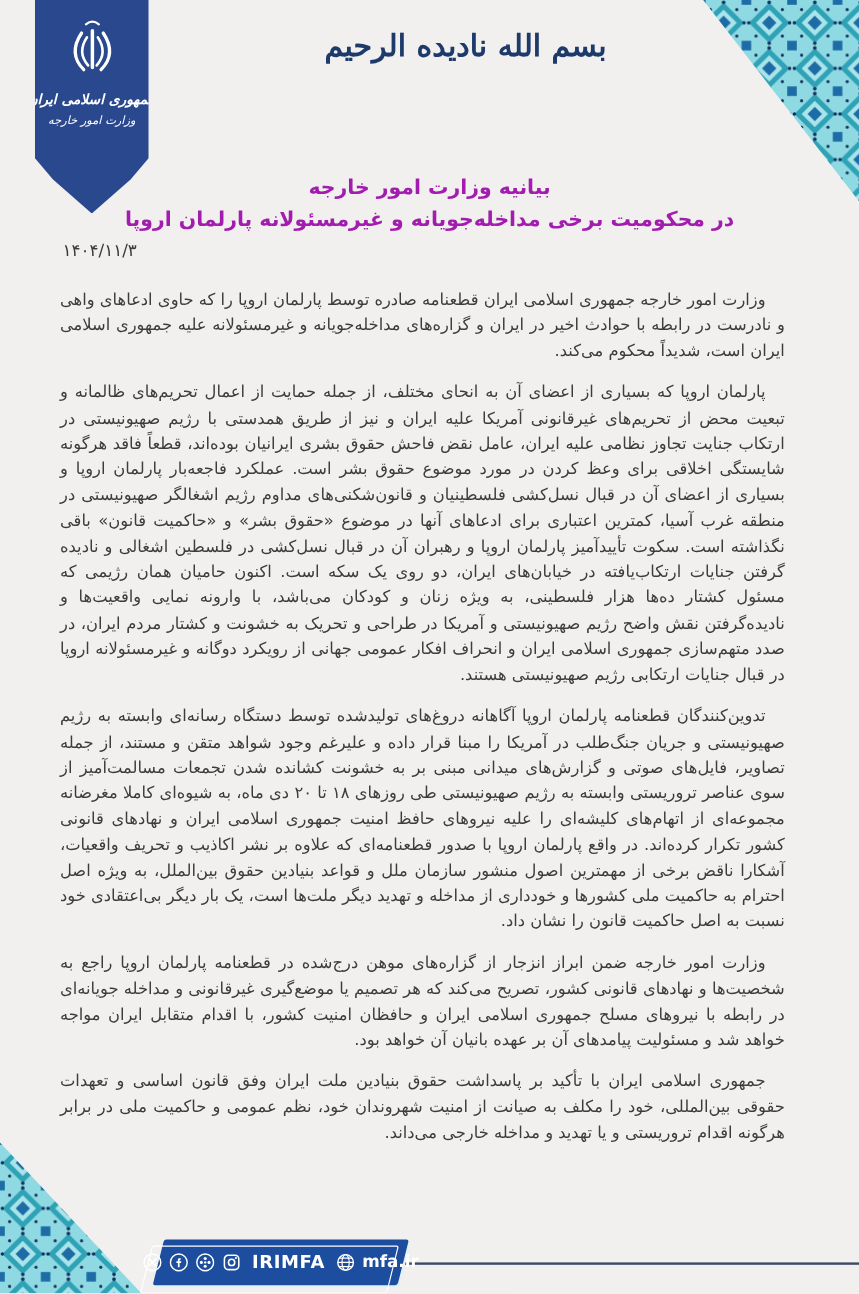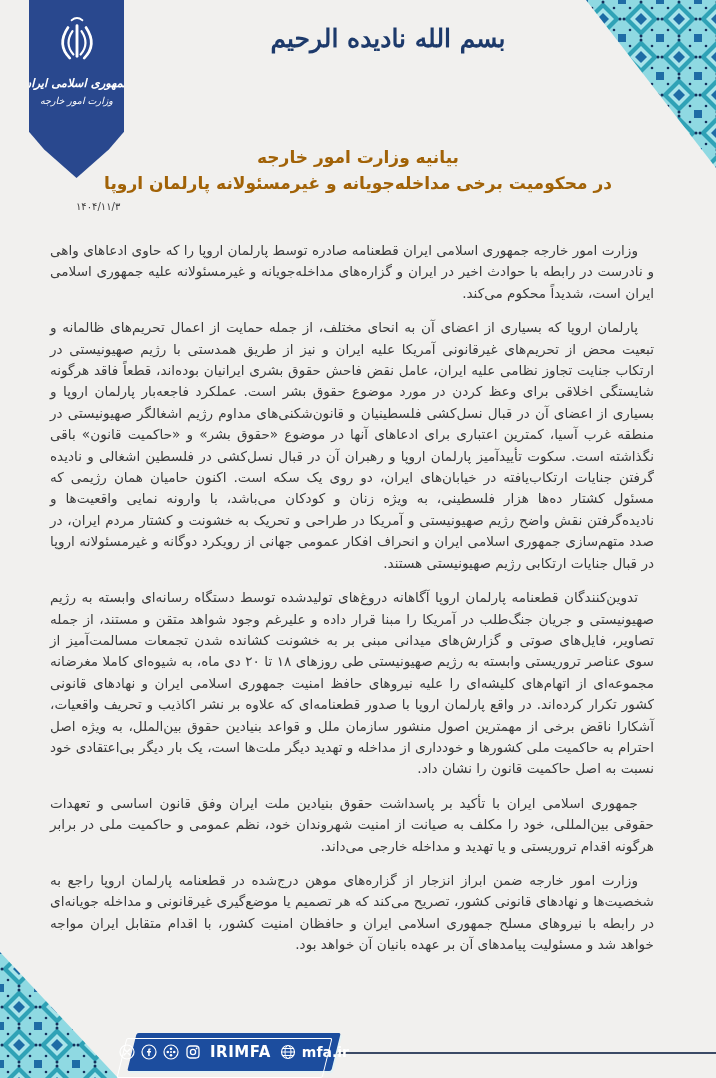--- a/index.html
+++ b/index.html
@@ -17,24 +17,24 @@
     display:flex;flex-direction:column;align-items:center;color:#fff;}
   .ribbon .emblem{margin-top:14px;}
   .ribbon .org1{font-size:11.5px;font-weight:bold;font-style:italic;margin-top:8px;white-space:nowrap;}
   .ribbon .org2{font-size:9.5px;font-style:italic;margin-top:5px;white-space:nowrap;}
 
   
   .bismillah{position:absolute;top:24px;left:120px;right:60px;text-align:center;
     font-family:"DejaVu Serif",serif;font-size:25px;font-weight:bold;color:#1d3a6b;}
 
   
-  .title{position:absolute;top:144px;left:0;right:0;text-align:center;color:#a16207;direction:rtl;}
+  .title{position:absolute;top:144px;left:0;right:0;text-align:center;color:#a21caf;direction:rtl;}
   .title .t1{font-size:17px;font-weight:bold;line-height:26px;}
   .title .t2{font-size:17px;font-weight:bold;line-height:26px;}
-  .date{position:absolute;top:201px;left:76px;font-size:10px;color:#3a3a3a;letter-spacing:3px;direction:ltr;}
+  .date{position:absolute;top:201px;left:52px;font-size:14px;color:#3a3a3a;letter-spacing:3px;direction:ltr;}
 
   
   .body-text{position:absolute;top:240px;left:50px;right:62px;direction:rtl;
     text-align:justify;color:#3c3c3c;font-size:13.6px;line-height:21.4px;}
   .body-text p{margin:0 0 13px;text-indent:16px;}
 
   
   .footer-line{position:absolute;top:1052px;left:332px;right:0;height:2px;background:#3c4a66;}
   .social-bar{position:absolute;top:1033px;left:132px;width:204px;height:38px;background:#1c4d9e;
     transform:skewX(-14deg);border-radius:2px;box-shadow:2px 2px 0 #e3f2f5;}
@@ -120,22 +120,22 @@
     <div class="t1">بیانیه وزارت امور خارجه</div>
     <div class="t2">در محکومیت برخی مداخله‌جویانه و غیرمسئولانه پارلمان اروپا</div>
   </div>
 
   <div class="date">۱۴۰۴/۱۱/۳</div>
 
   <div class="body-text">
     <p>وزارت امور خارجه جمهوری اسلامی ایران قطعنامه صادره توسط پارلمان اروپا را که حاوی ادعاهای واهی و نادرست در رابطه با حوادث اخیر در ایران و گزاره‌های مداخله‌جویانه و غیرمسئولانه علیه جمهوری اسلامی ایران است، شدیداً محکوم می‌کند.</p>
     <p>پارلمان اروپا که بسیاری از اعضای آن به انحای مختلف، از جمله حمایت از اعمال تحریم‌های ظالمانه و تبعیت محض از تحریم‌های غیرقانونی آمریکا علیه ایران و نیز از طریق همدستی با رژیم صهیونیستی در ارتکاب جنایت تجاوز نظامی علیه ایران، عامل نقض فاحش حقوق بشری ایرانیان بوده‌اند، قطعاً فاقد هرگونه شایستگی اخلاقی برای وعظ کردن در مورد موضوع حقوق بشر است. عملکرد فاجعه‌بار پارلمان اروپا و بسیاری از اعضای آن در قبال نسل‌کشی فلسطینیان و قانون‌شکنی‌های مداوم رژیم اشغالگر صهیونیستی در منطقه غرب آسیا، کمترین اعتباری برای ادعاهای آنها در موضوع «حقوق بشر» و «حاکمیت قانون» باقی نگذاشته است. سکوت تأییدآمیز پارلمان اروپا و رهبران آن در قبال نسل‌کشی در فلسطین اشغالی و نادیده گرفتن جنایات ارتکاب‌یافته در خیابان‌های ایران، دو روی یک سکه است. اکنون حامیان همان رژیمی که مسئول کشتار ده‌ها هزار فلسطینی، به ویژه زنان و کودکان می‌باشد، با وارونه نمایی واقعیت‌ها و نادیده‌گرفتن نقش واضح رژیم صهیونیستی و آمریکا در طراحی و تحریک به خشونت و کشتار مردم ایران، در صدد متهم‌سازی جمهوری اسلامی ایران و انحراف افکار عمومی جهانی از رویکرد دوگانه و غیرمسئولانه اروپا در قبال جنایات ارتکابی رژیم صهیونیستی هستند.</p>
     <p>تدوین‌کنندگان قطعنامه پارلمان اروپا آگاهانه دروغ‌های تولیدشده توسط دستگاه رسانه‌ای وابسته به رژیم صهیونیستی و جریان جنگ‌طلب در آمریکا را مبنا قرار داده و علیرغم وجود شواهد متقن و مستند، از جمله تصاویر، فایل‌های صوتی و گزارش‌های میدانی مبنی بر به خشونت کشانده شدن تجمعات مسالمت‌آمیز از سوی عناصر تروریستی وابسته به رژیم صهیونیستی طی روزهای ۱۸ تا ۲۰ دی ماه، به شیوه‌ای کاملا مغرضانه مجموعه‌ای از اتهام‌های کلیشه‌ای را علیه نیروهای حافظ امنیت جمهوری اسلامی ایران و نهادهای قانونی کشور تکرار کرده‌اند. در واقع پارلمان اروپا با صدور قطعنامه‌ای که علاوه بر نشر اکاذیب و تحریف واقعیات، آشکارا ناقض برخی از مهمترین اصول منشور سازمان ملل و قواعد بنیادین حقوق بین‌الملل، به ویژه اصل احترام به حاکمیت ملی کشورها و خودداری از مداخله و تهدید دیگر ملت‌ها است، یک بار دیگر بی‌اعتقادی خود نسبت به اصل حاکمیت قانون را نشان داد.</p>
+    <p>وزارت امور خارجه ضمن ابراز انزجار از گزاره‌های موهن درج‌شده در قطعنامه پارلمان اروپا راجع به شخصیت‌ها و نهادهای قانونی کشور، تصریح می‌کند که هر تصمیم یا موضع‌گیری غیرقانونی و مداخله جویانه‌ای در رابطه با نیروهای مسلح جمهوری اسلامی ایران و حافظان امنیت کشور، با اقدام متقابل ایران مواجه خواهد شد و مسئولیت پیامدهای آن بر عهده بانیان آن خواهد بود.</p>
     <p>جمهوری اسلامی ایران با تأکید بر پاسداشت حقوق بنیادین ملت ایران وفق قانون اساسی و تعهدات حقوقی بین‌المللی، خود را مکلف به صیانت از امنیت شهروندان خود، نظم عمومی و حاکمیت ملی در برابر هرگونه اقدام تروریستی و یا تهدید و مداخله خارجی می‌داند.</p>
-    <p>وزارت امور خارجه ضمن ابراز انزجار از گزاره‌های موهن درج‌شده در قطعنامه پارلمان اروپا راجع به شخصیت‌ها و نهادهای قانونی کشور، تصریح می‌کند که هر تصمیم یا موضع‌گیری غیرقانونی و مداخله جویانه‌ای در رابطه با نیروهای مسلح جمهوری اسلامی ایران و حافظان امنیت کشور، با اقدام متقابل ایران مواجه خواهد شد و مسئولیت پیامدهای آن بر عهده بانیان آن خواهد بود.</p>
   </div>
 
   <div class="footer-line"></div>
 
   <div class="social-bar">
     <div class="social-inner">
       <span class="soc-ic">
         <svg viewBox="0 0 16 16" width="16" height="16">
             <circle cx="8" cy="8" r="7" fill="none" stroke="#fff" stroke-width="1.2"></circle>
             <path d="M5,5 L11,11 M11,5 L5,11" stroke="#fff" stroke-width="1.4" stroke-linecap="round"></path>

